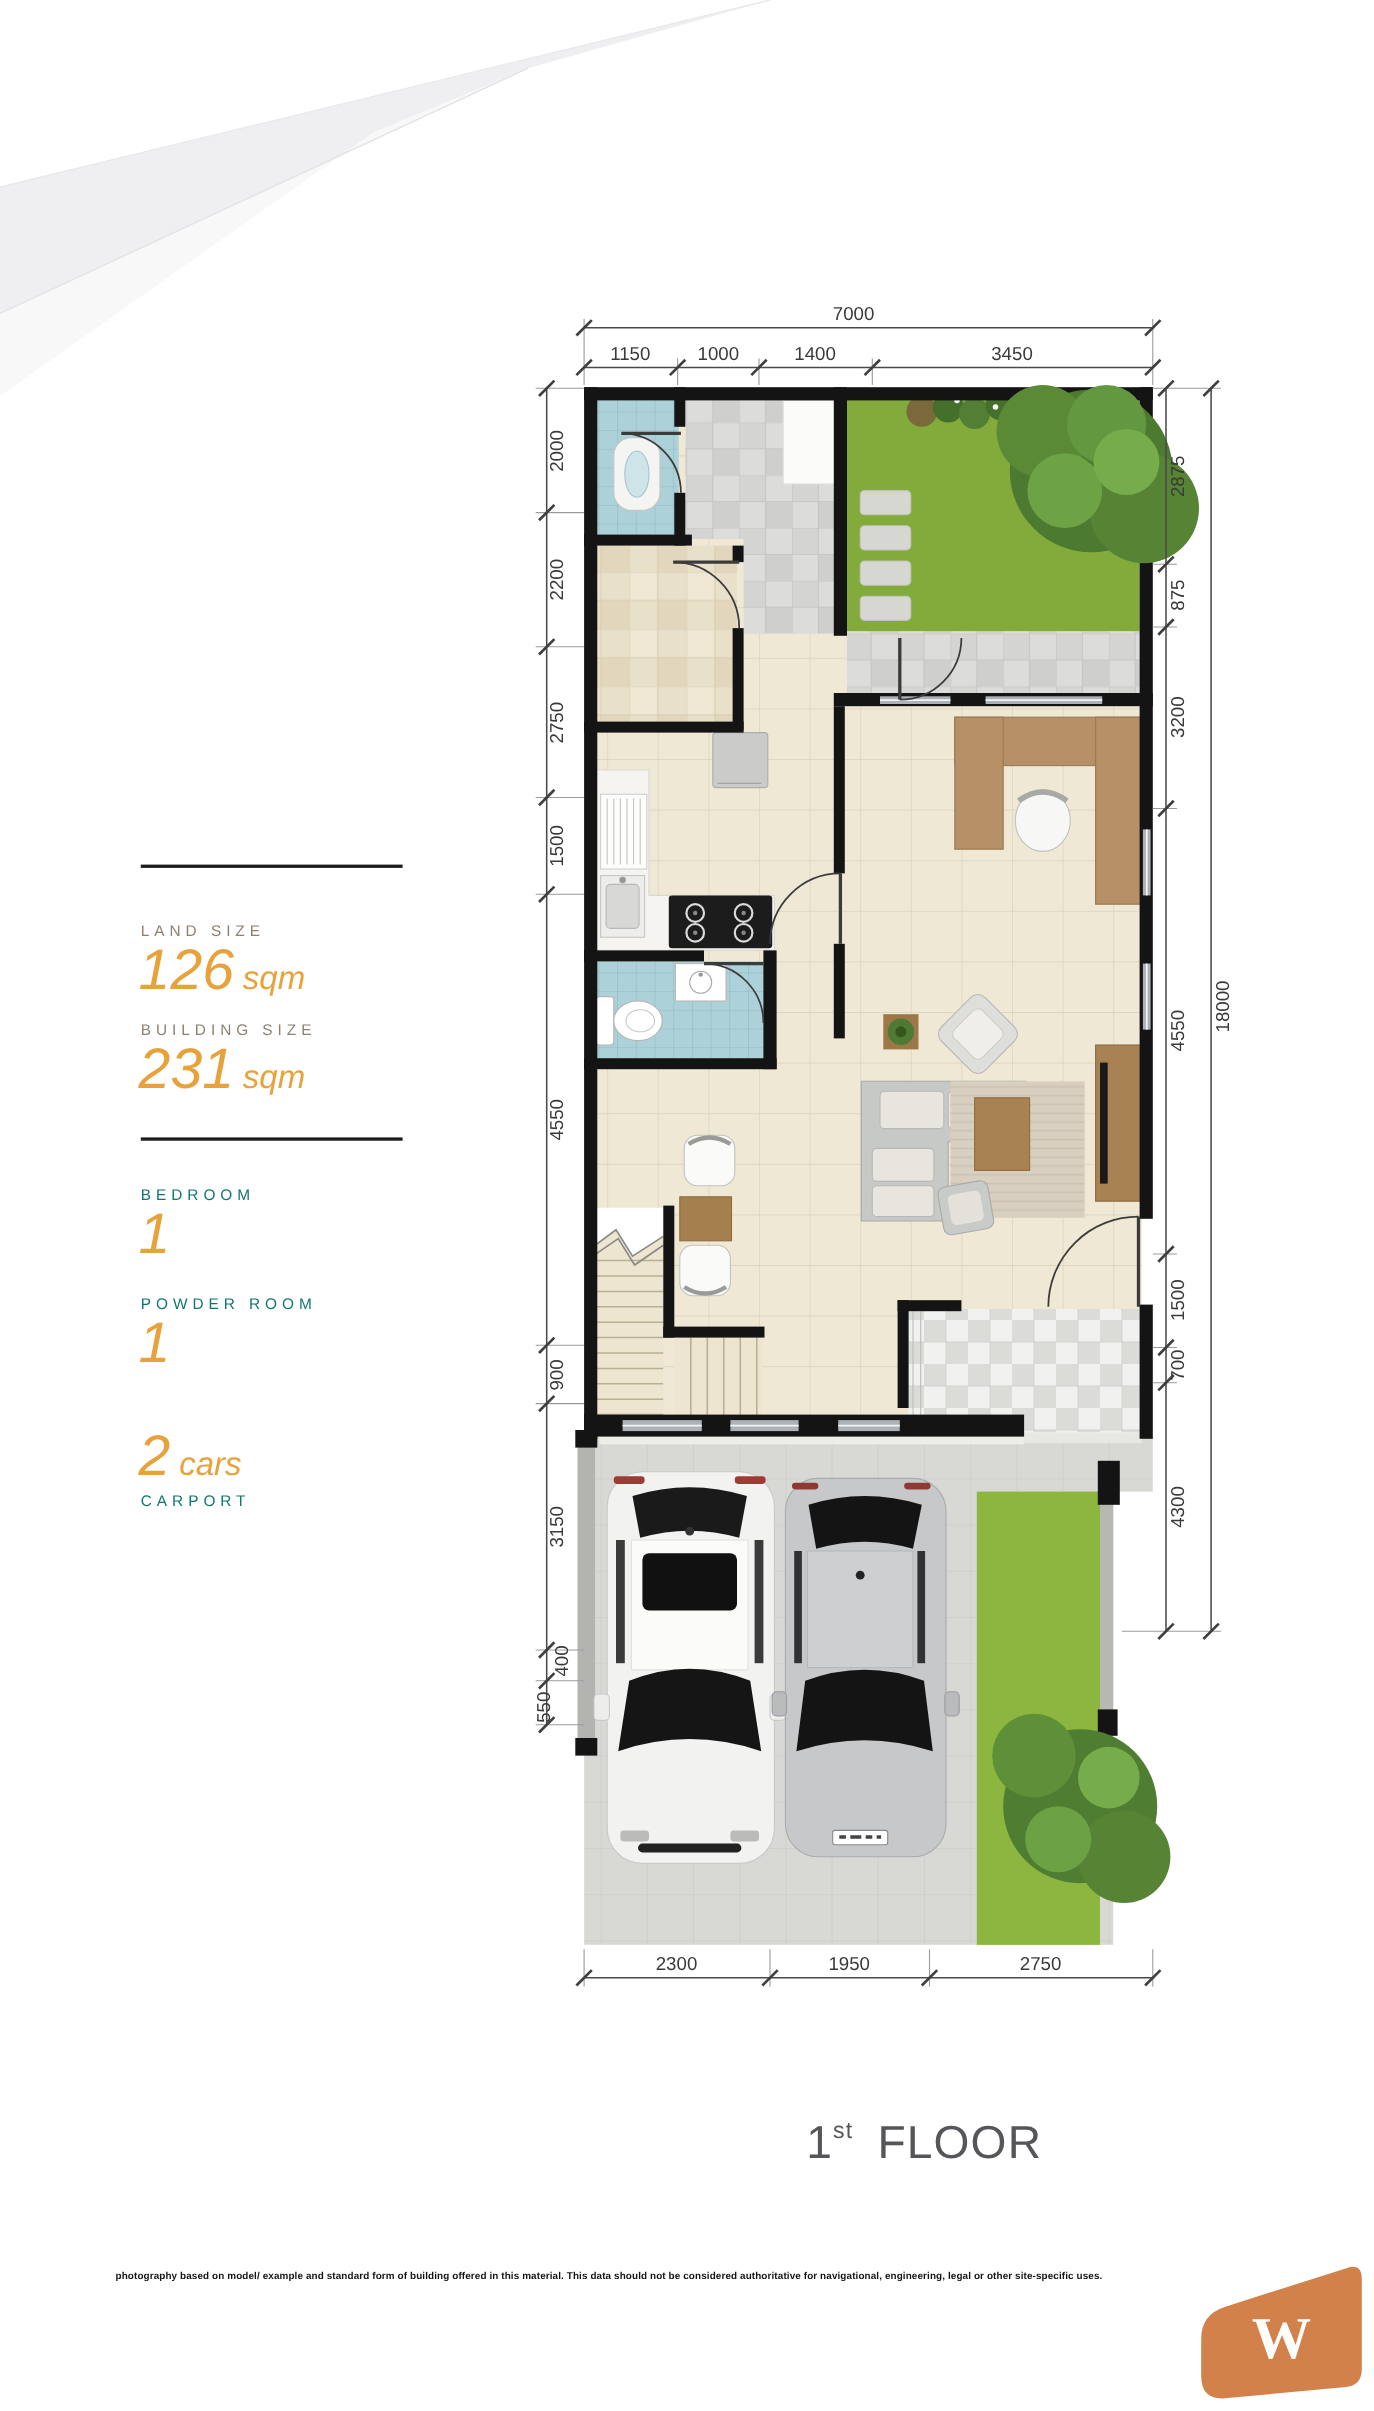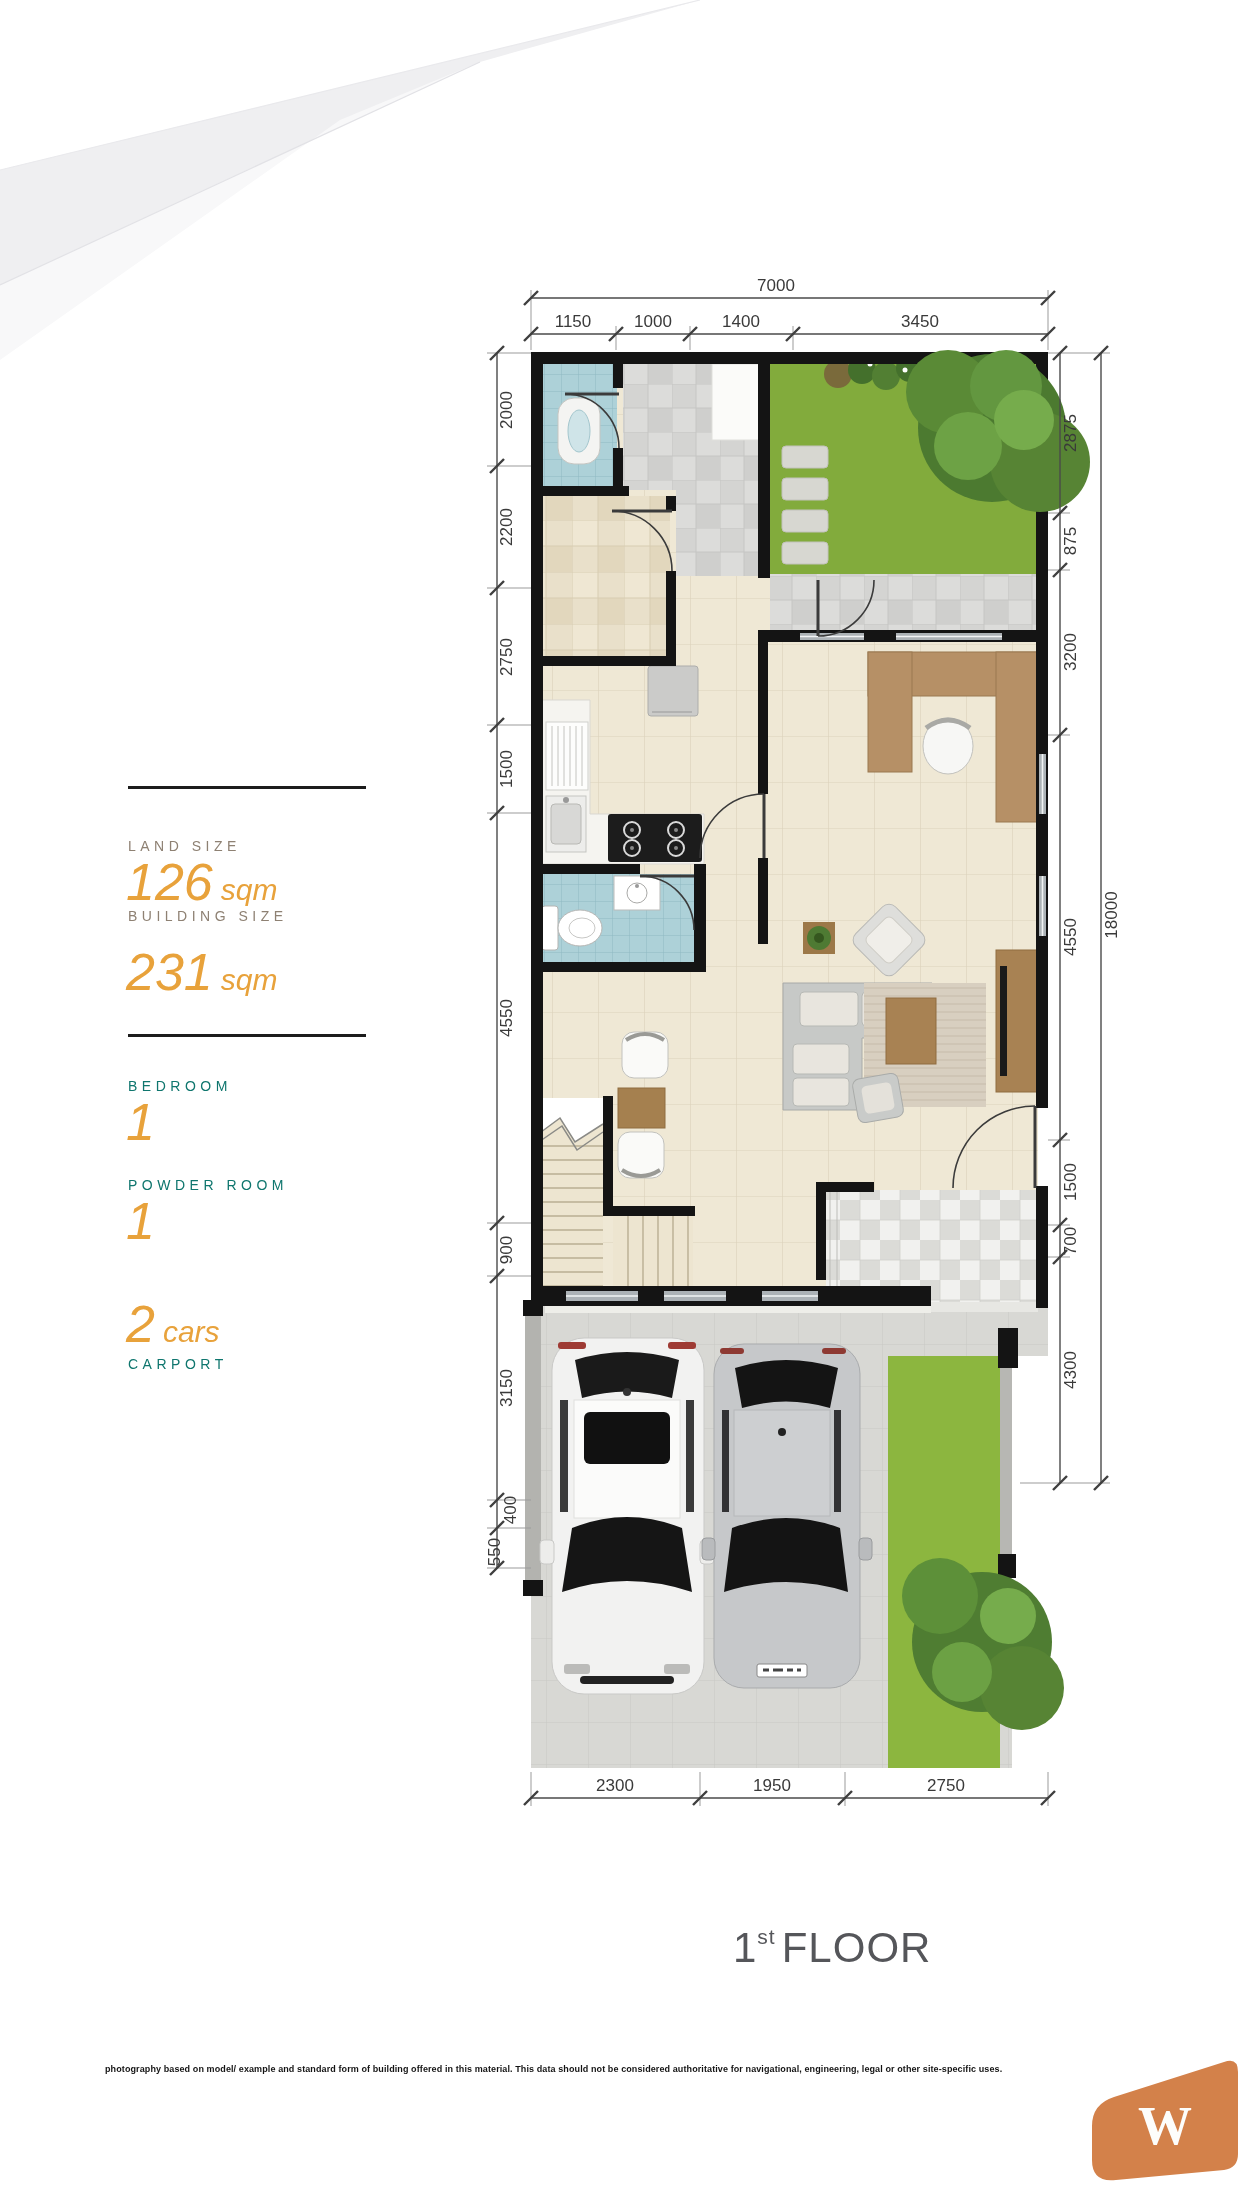--- a/index.html
+++ b/index.html
@@ -8,21 +8,21 @@
   .abs{position:absolute;}
   
   .rule{position:absolute;left:128px;width:238px;height:3px;background:#1c1c1c;}
   .spec-label{position:absolute;left:128px;font-size:14px;letter-spacing:4.5px;color:#8E8173;text-align:center;}
   .spec-label.dark{color:#0f766e;}
   .spec-value{position:absolute;left:126px;color:#E8A23B;white-space:nowrap;font-style:italic;}
   .spec-value .num{font-size:52px;line-height:60px;}
   .spec-value .unit{font-size:30px;margin-left:8px;}
   
   .floor-title{position:absolute;left:733px;top:1924px;font-size:42px;color:#55565A;letter-spacing:1px;}
-  .floor-title sup{font-size:21px;vertical-align:18px;margin-right:6px;}
+  .floor-title sup{font-size:21px;vertical-align:18px;margin-right:22px;}
   
   .disclaimer{position:absolute;left:105px;top:2061px;width:935px;font-size:9px;font-weight:700;
               color:#141414;line-height:17px;letter-spacing:.1px;}
   
   .dl{stroke:#4a4a4a;stroke-width:1.4;fill:none;}
   .ext{stroke:#9b9b9b;stroke-width:1;fill:none;}
   .dimtxt{font:17px "Liberation Sans",sans-serif;fill:#3a3a3a;}
   .door{stroke:#3b3b3b;stroke-width:1.6;fill:none;}
   .leaf{stroke:#3b3b3b;stroke-width:3;}
   .wall{fill:#141414;}
@@ -43,21 +43,21 @@
   </svg>
 
   <div>
     <div class="rule" style="top:786px"></div>
 
     <div class="spec-label" style="top:838px">LAND SIZE</div>
     <div class="spec-value" style="top:852px">
       <span class="num">126</span><span class="unit">sqm</span>
     </div>
 
-    <div class="spec-label" style="top:908px">BUILDING SIZE</div>
+    <div class="spec-label" style="top:928px">BUILDING SIZE</div>
     <div class="spec-value" style="top:942px">
       <span class="num">231</span><span class="unit">sqm</span>
     </div>
 
     <div class="rule" style="top:1034px"></div>
 
     <div class="spec-label dark" style="top:1078px">BEDROOM</div>
     <div class="spec-value" style="top:1092px">
       <span class="num">1</span>
     </div>

